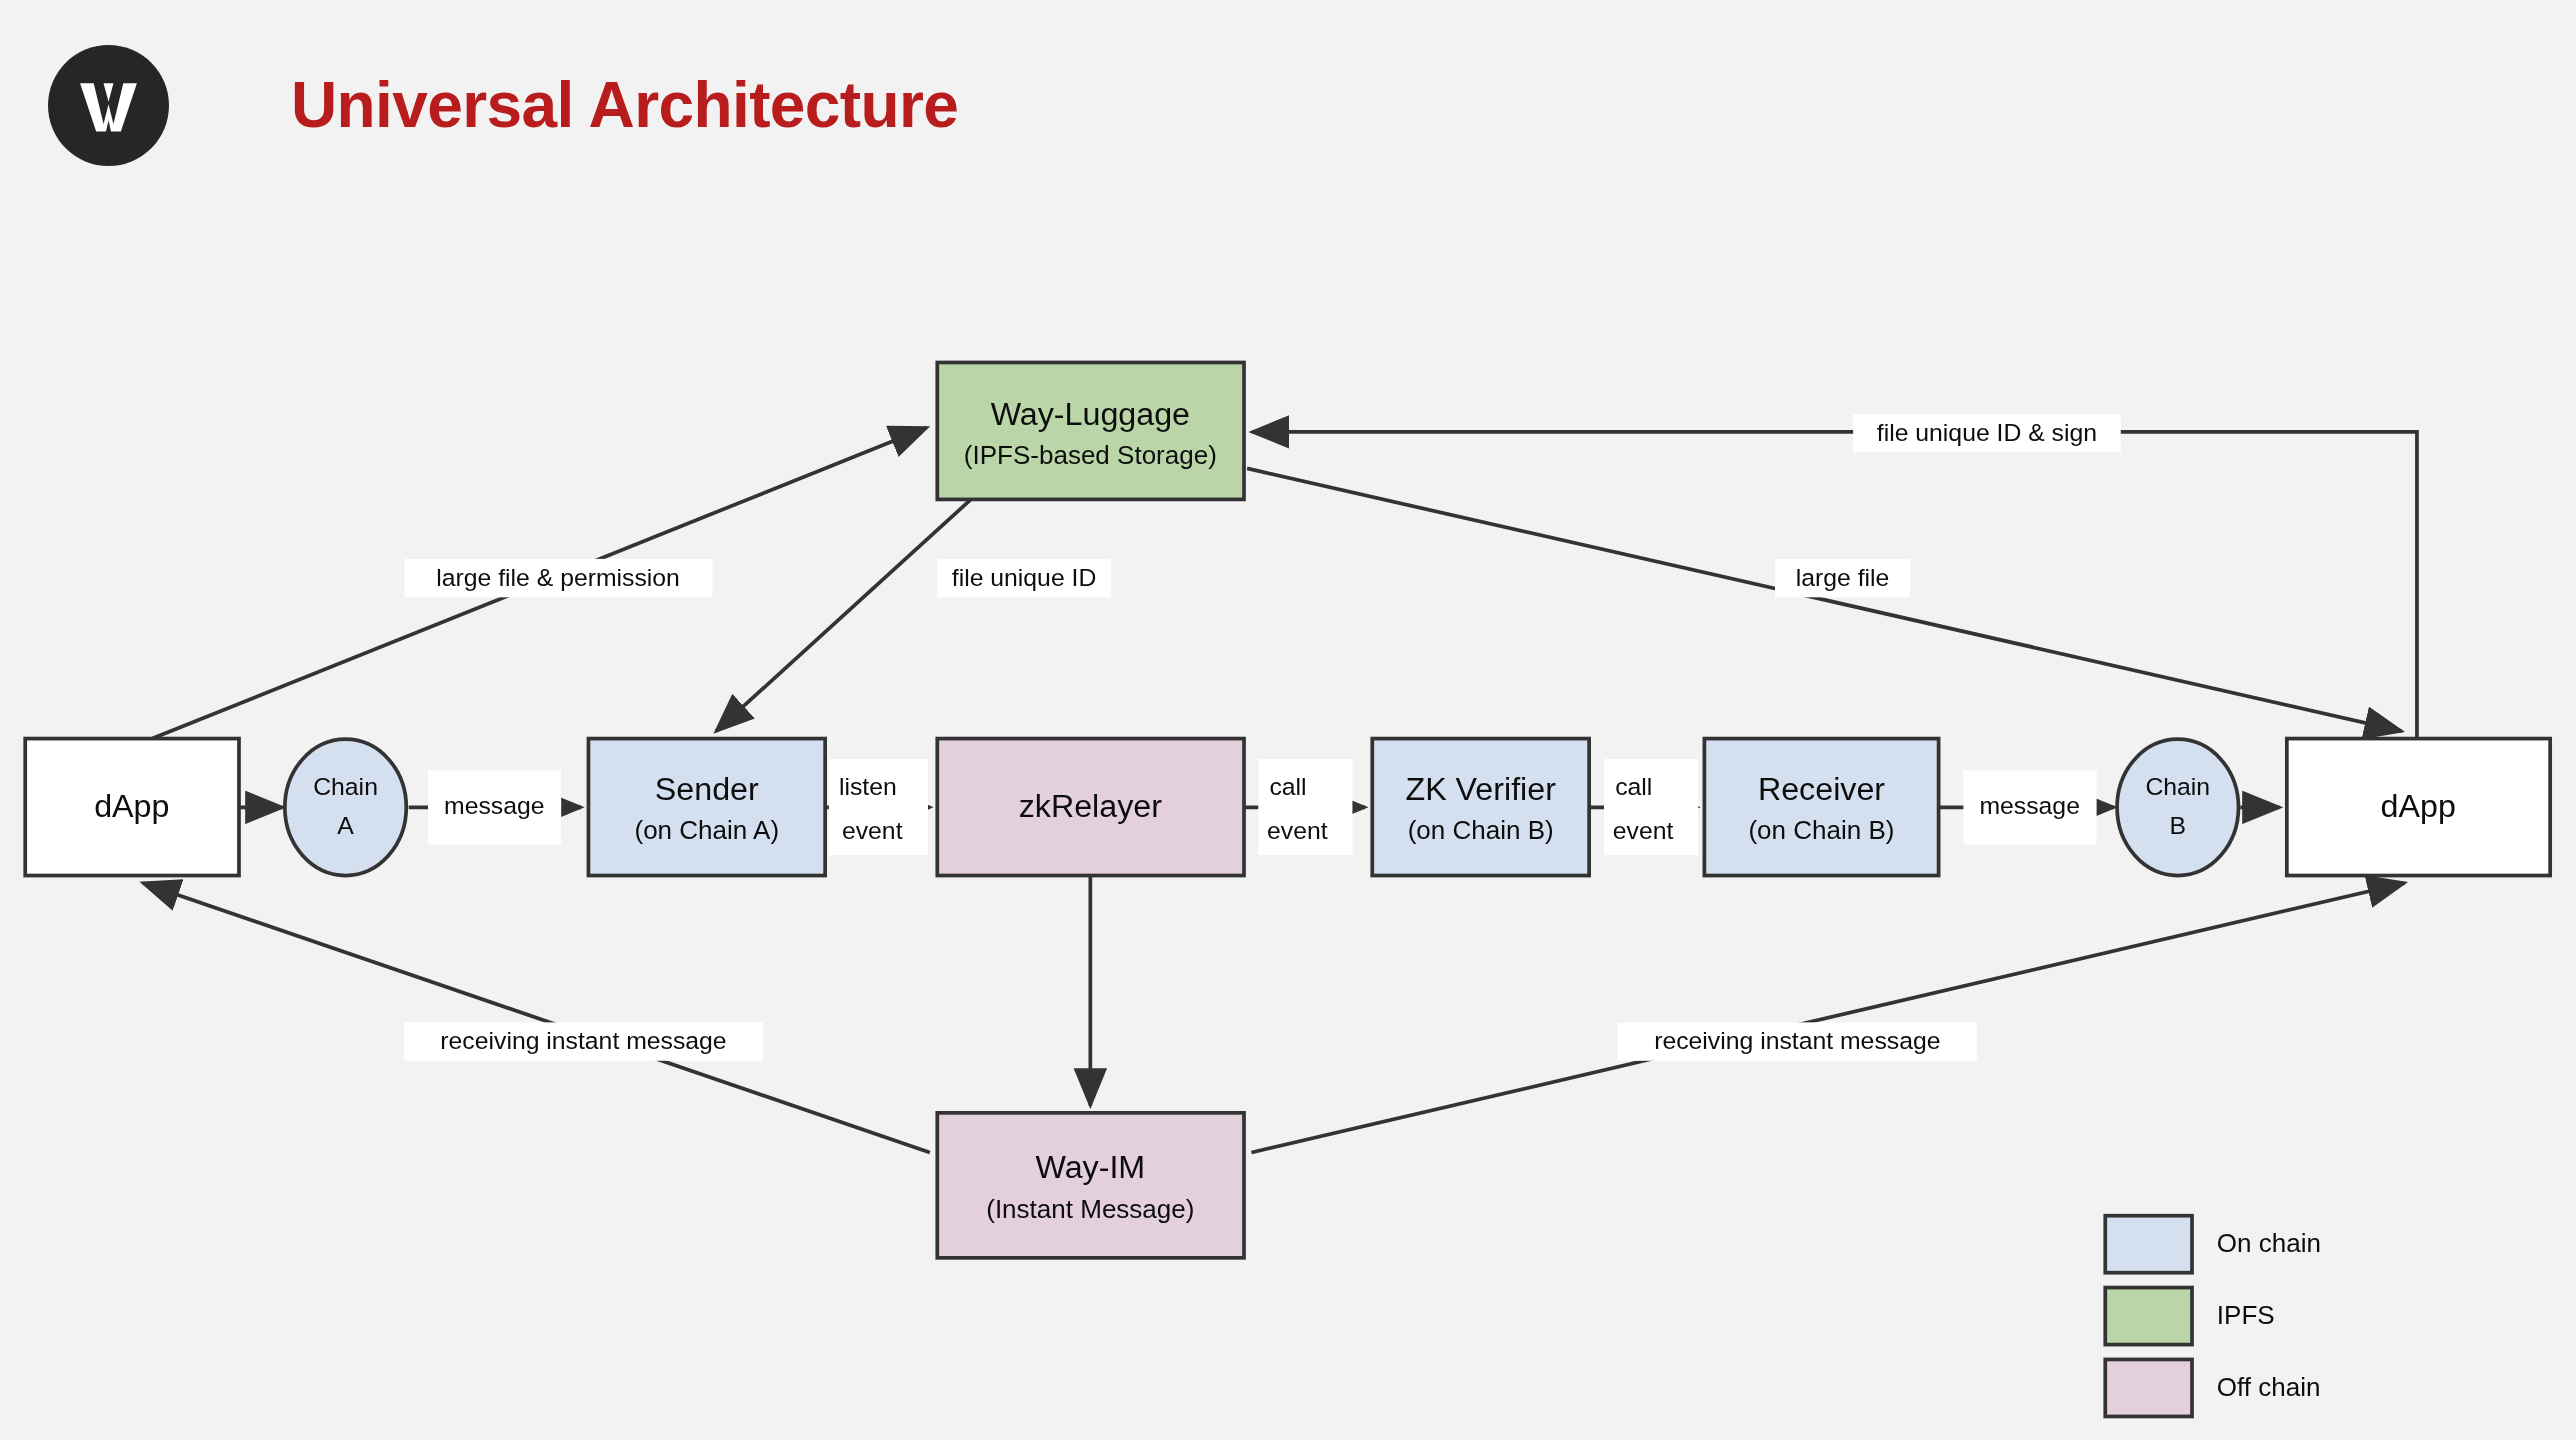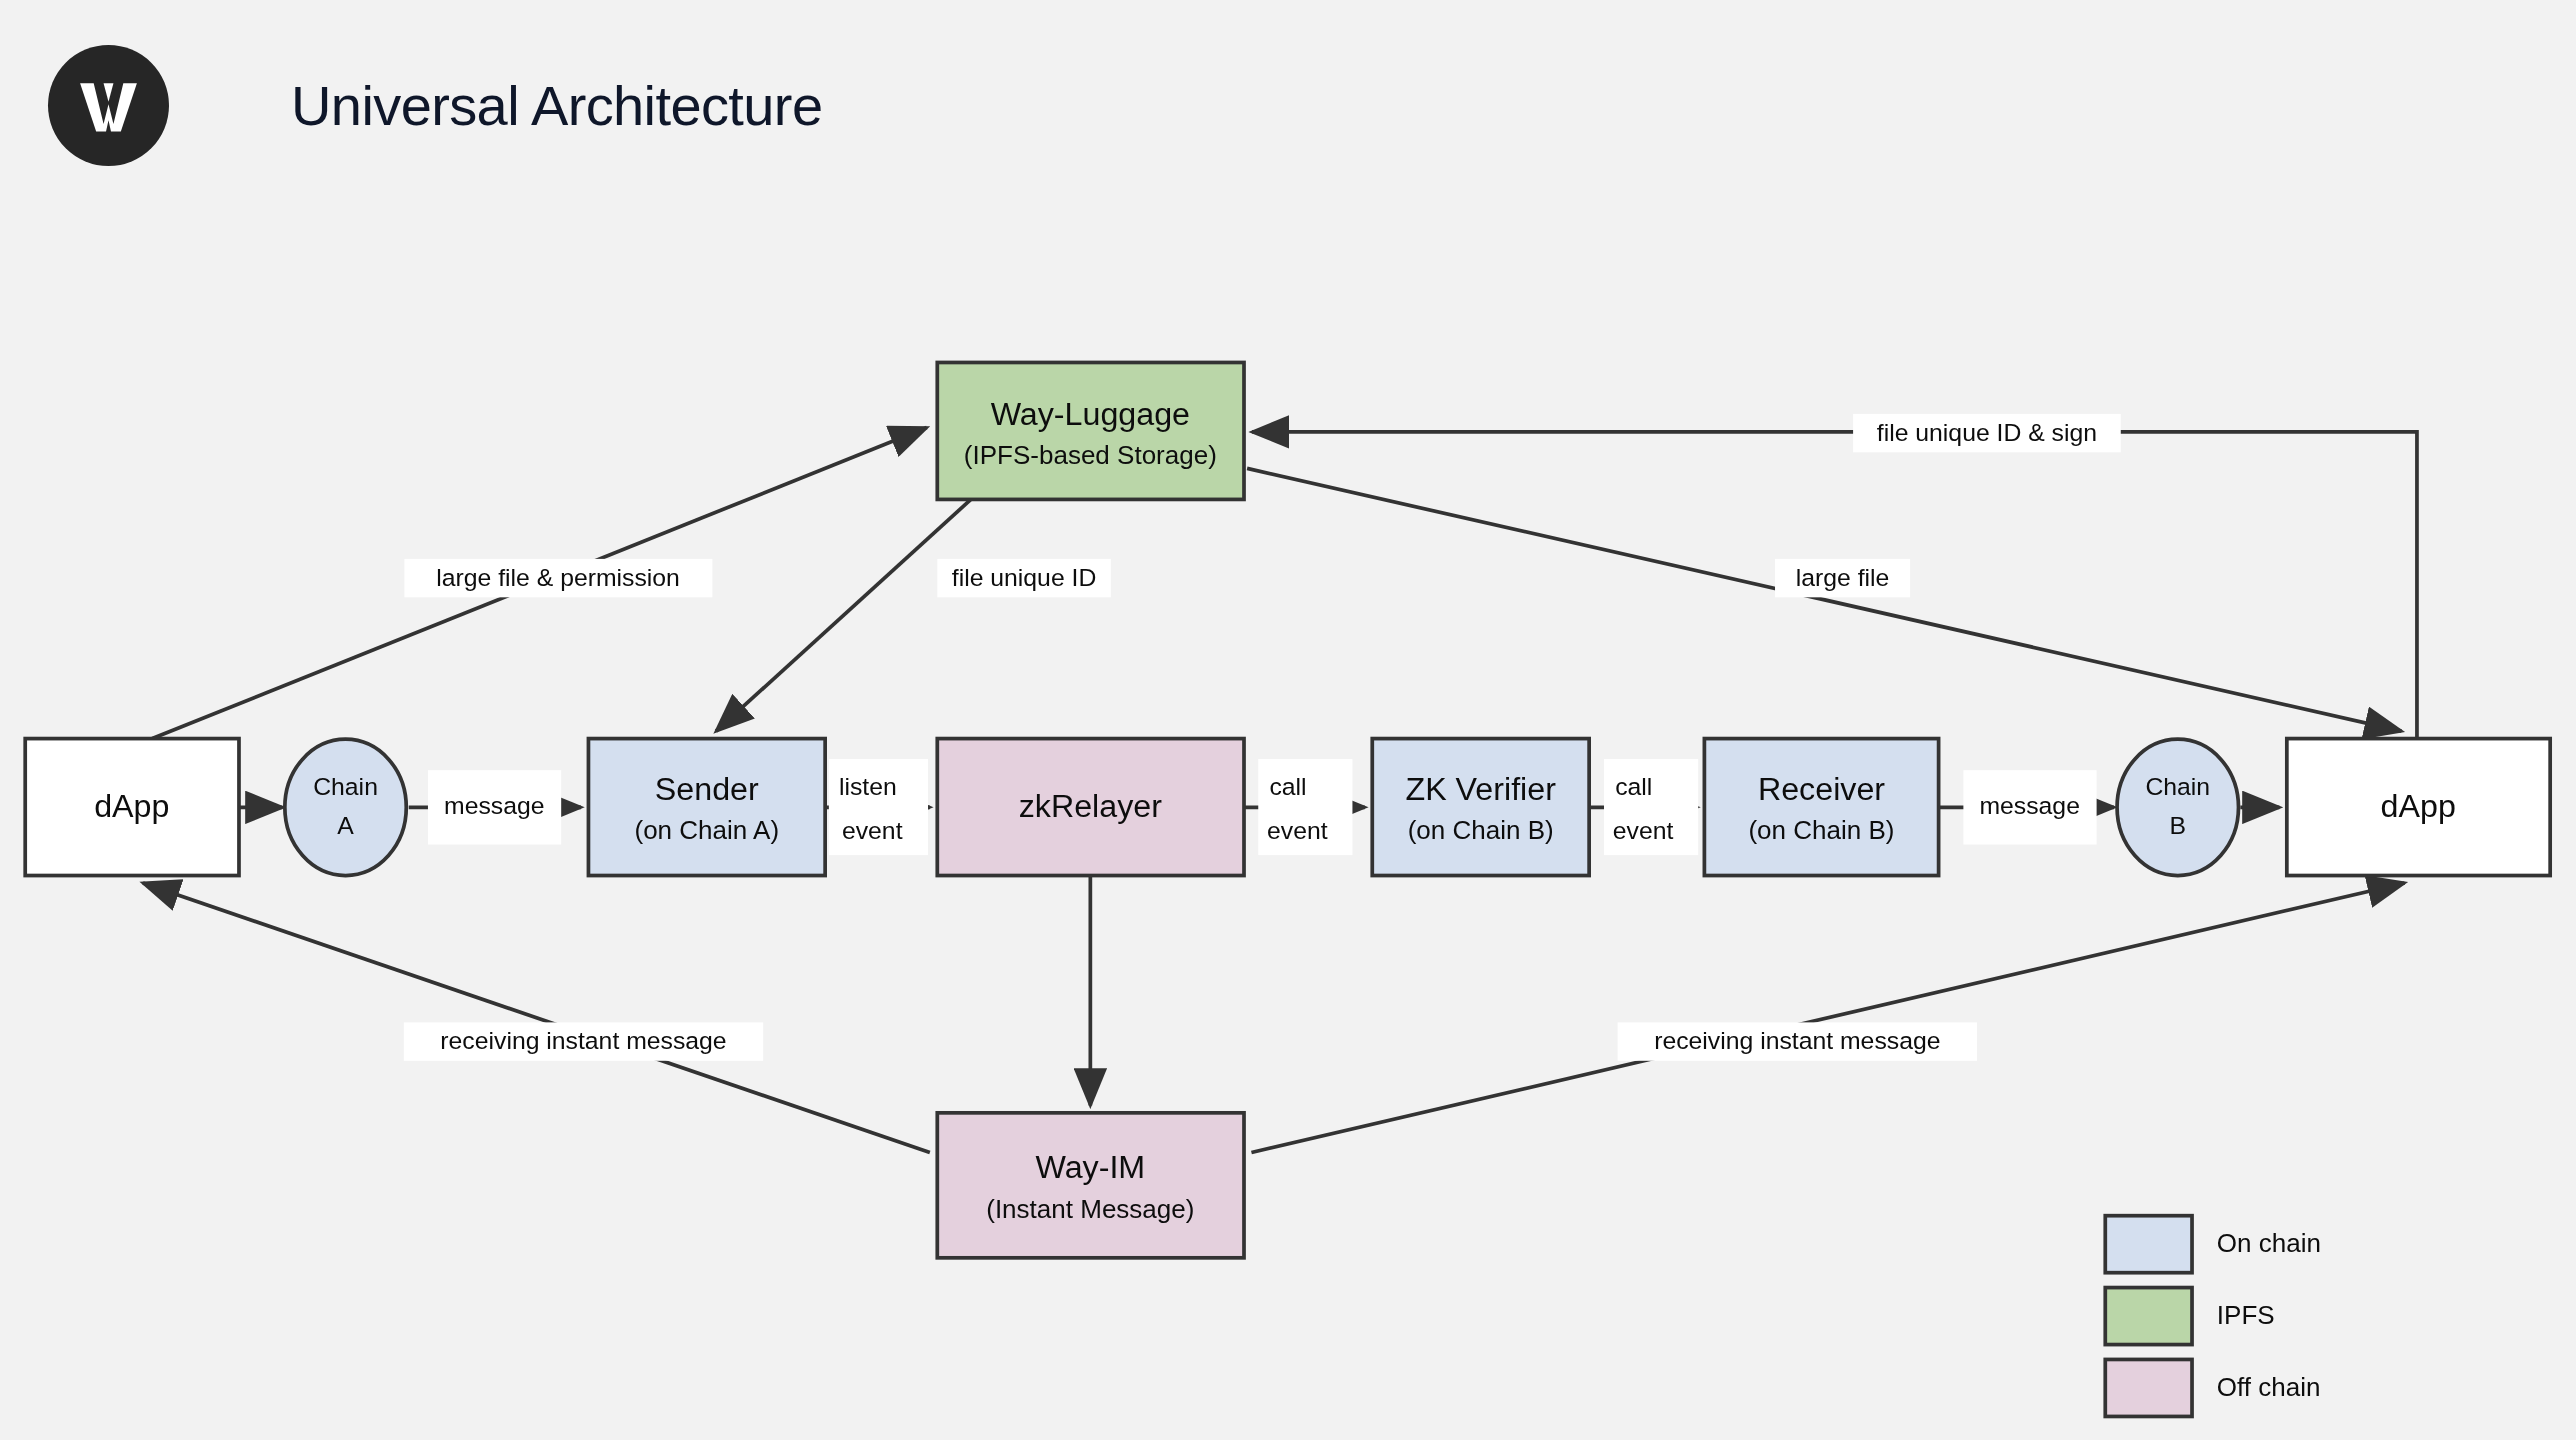--- a/index.html
+++ b/index.html
@@ -28,24 +28,24 @@
     width: 121px; height: 121px;
     border-radius: 50%;
     background: #262626;
   }
   #logo-badge svg { display: block; }
   #page-title {
     position: absolute;
     left: 291px; top: 45px;
     height: 121px;
     line-height: 121px;
-    font-size: 56px;
-    font-weight: 400;
+    font-size: 64px;
+    font-weight: 700;
     letter-spacing: -0.6px;
-    color: #0f172a;
+    color: #b91c1c;
     white-space: nowrap;
   }
 
   
   #diagram-canvas {
     position: absolute;
     left: 0; top: 0;
     width: 2576px;
     height: 1440px;
   }

